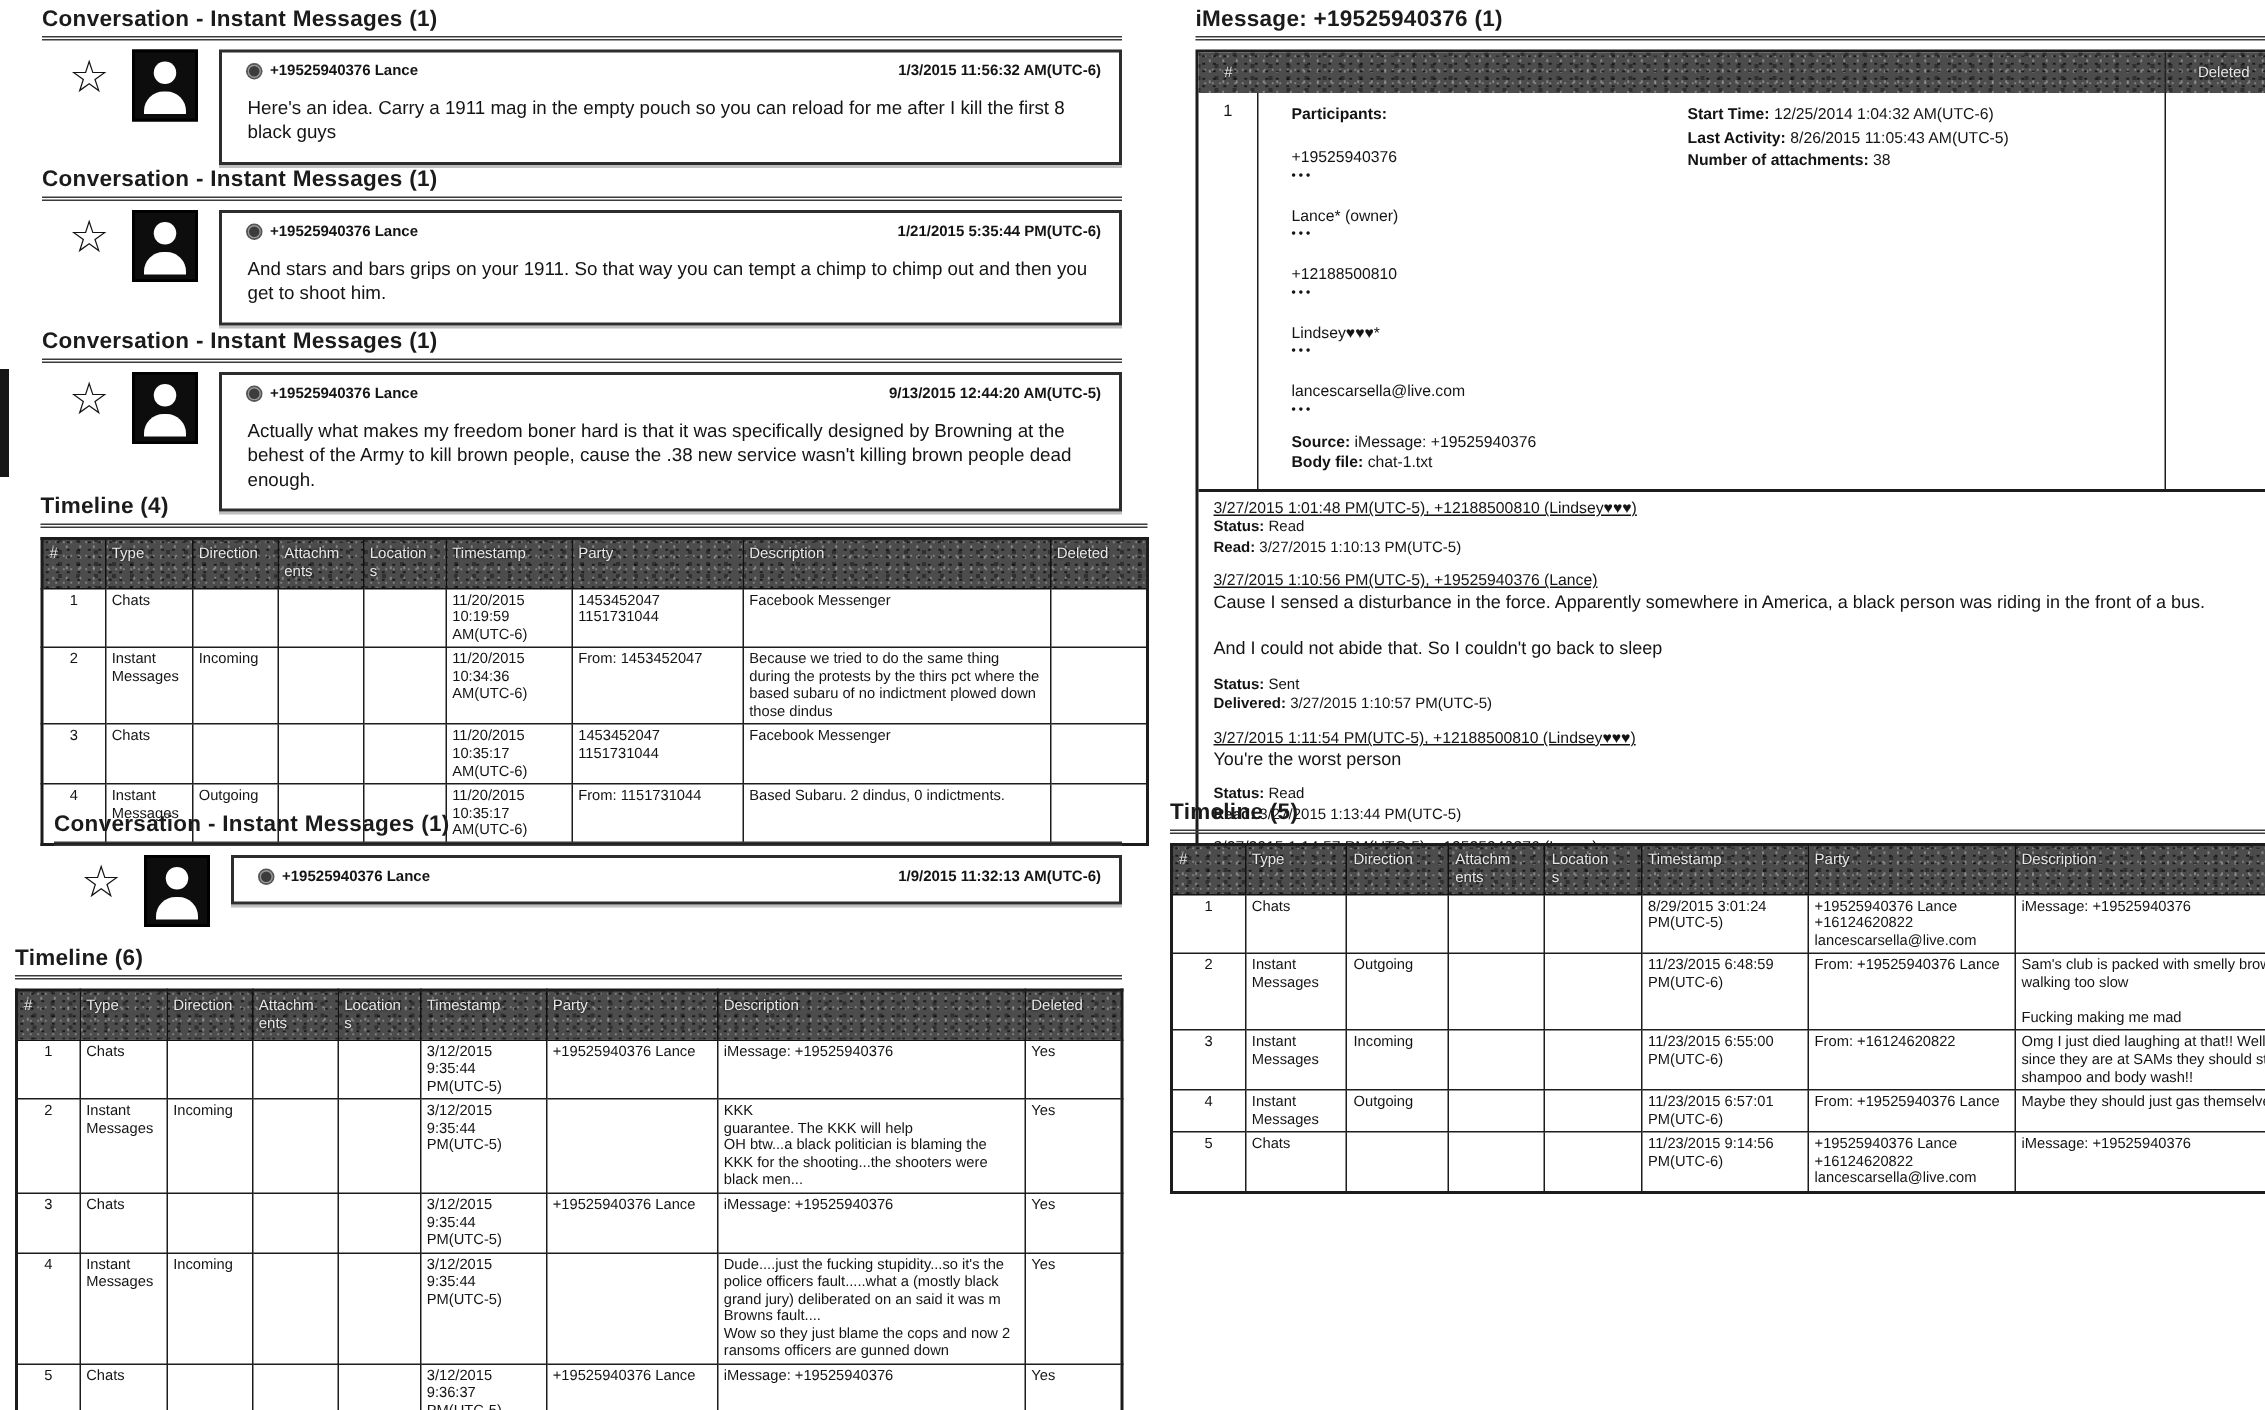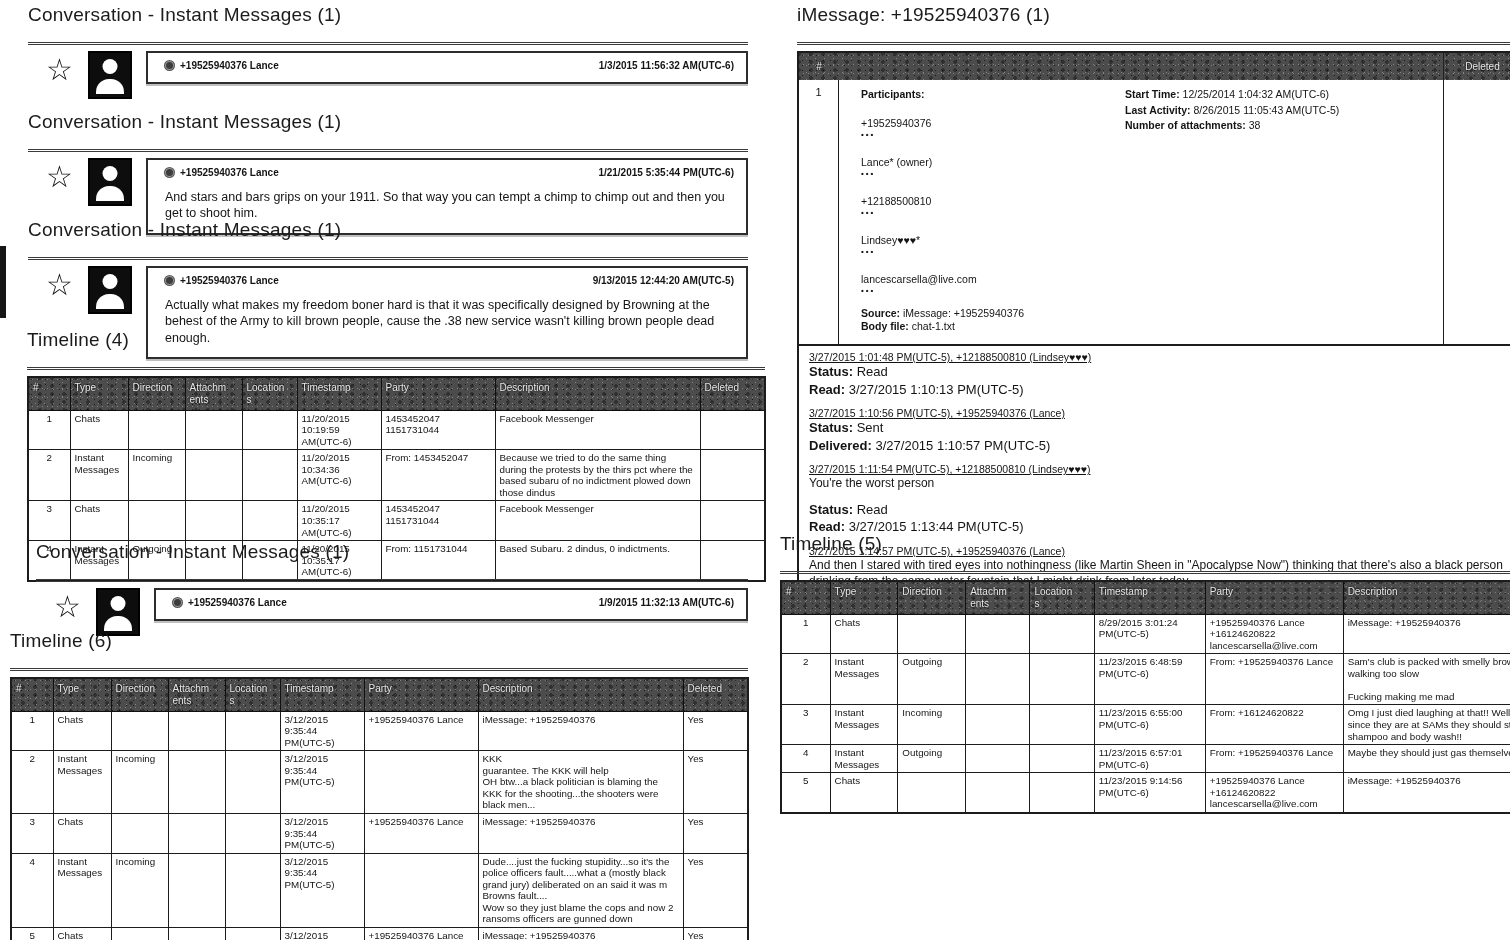--- a/index.html
+++ b/index.html
@@ -5,22 +5,22 @@
   * { margin:0; padding:0; box-sizing:border-box; }
   html,body { background:#ffffff; }
   body {
     width:1510px; height:940px; position:relative; overflow:hidden;
     font-family:"Liberation Sans", sans-serif; color:#141414;
   }
   .abs { position:absolute; }
 
   
   .sec-title {
-    font-size:19px; font-weight:400; color:#1b1b1b;
-    border-bottom:3px double #3a3a3a; padding-bottom:16px; margin-bottom:6px;
+    font-size:15px; font-weight:700; color:#1b1b1b;
+    border-bottom:3px double #3a3a3a; padding-bottom:3px; margin-bottom:6px;
     letter-spacing:.2px;
   }
 
   
   .conv-body { display:flex; align-items:flex-start; padding-left:18px; margin-top:4px; }
   .star { font-size:30px; line-height:30px; width:42px; color:#111; flex:0 0 auto; margin-top:4px; }
   .avatar { width:44px; height:48px; background:#0d0d0d; border:2px solid #000; position:relative; flex:0 0 auto; }
   .avatar::before { content:""; position:absolute; top:6px; left:50%; transform:translateX(-50%);
     width:15px; height:15px; border-radius:50%; background:#fff; }
   .avatar::after { content:""; position:absolute; bottom:3px; left:50%; transform:translateX(-50%);
@@ -72,40 +72,41 @@
   .row1 .del { width:78px; border-left:1.5px solid #1c1c1c; }
   .blabel { font-weight:bold; }
   .dots { font-size:8px; letter-spacing:2px; font-weight:bold; margin:0 0 5px; }
   .pline { margin-top:15px; }
   .src-lines { margin-top:10px; }
   .meta-line { margin-bottom:2px; }
 
   .chat-msgs { padding:5px 10px 8px 10px; }
   .msg-head { font-weight:normal; font-size:10.5px; text-decoration:underline; }
   .msg-body { font-size:12px; line-height:1.3; margin:1px 0 9px; white-space:pre-line; }
-  .msg-status { font-size:13px; line-height:1.35; margin-bottom:9px; }
+  .msg-status { font-size:10px; line-height:1.35; margin-bottom:9px; }
 
   .artifact { background:#161616; }
 </style>
 </head>
 <body>
 
 <section class="abs" style="left:28px; top:4px; width:720px;">
   <div class="sec-title">Conversation - Instant Messages (1)</div>
   <div class="conv-body">
     <div class="star">☆</div>
     <div class="avatar"></div>
     <div class="bubble">
       <div class="bubble-head">
         <span class="bubble-from">
           <span class="contact-icon"></span>
           <span>+19525940376 Lance</span>
         </span>
         <span>1/3/2015 11:56:32 AM(UTC-6)</span>
       </div>
+      <div class="bubble-msg">Here's an idea. Carry a 1911 mag in the empty pouch so you can reload for me after I kill the first 8 black guys</div>
     </div>
   </div>
 </section>
 
 <section class="abs" style="left:28px; top:111px; width:720px;">
   <div class="sec-title">Conversation - Instant Messages (1)</div>
   <div class="conv-body">
     <div class="star">☆</div>
     <div class="avatar"></div>
     <div class="bubble">
@@ -374,20 +375,23 @@
     <div class="chat-msgs">
         <div>
           <div class="msg-head">3/27/2015 1:01:48 PM(UTC-5), +12188500810 (Lindsey♥♥♥)</div>
           <div class="msg-status">
             <div><b>Status:</b> Read</div>
             <div><b>Read:</b> 3/27/2015 1:10:13 PM(UTC-5)</div>
           </div>
         </div>
         <div>
           <div class="msg-head">3/27/2015 1:10:56 PM(UTC-5), +19525940376 (Lance)</div>
+          <div class="msg-body">Cause I sensed a disturbance in the force. Apparently somewhere in America, a black person was riding in the front of a bus.
+
+And I could not abide that. So I couldn't go back to sleep</div>
           <div class="msg-status">
             <div><b>Status:</b> Sent</div>
             <div><b>Delivered:</b> 3/27/2015 1:10:57 PM(UTC-5)</div>
           </div>
         </div>
         <div>
           <div class="msg-head">3/27/2015 1:11:54 PM(UTC-5), +12188500810 (Lindsey♥♥♥)</div>
           <div class="msg-body">You're the worst person</div>
           <div class="msg-status">
             <div><b>Status:</b> Read</div>

